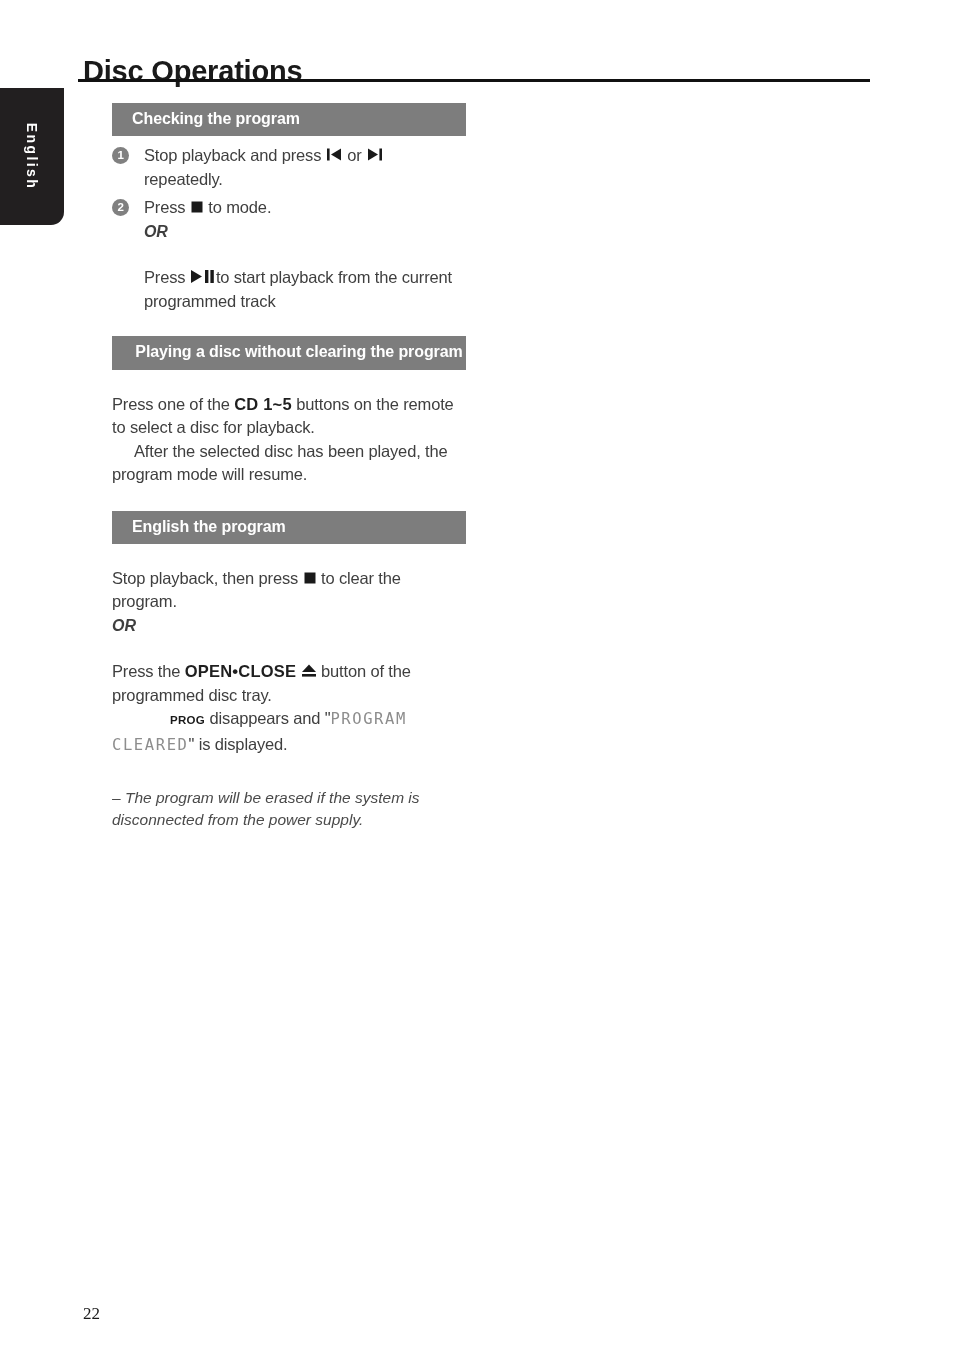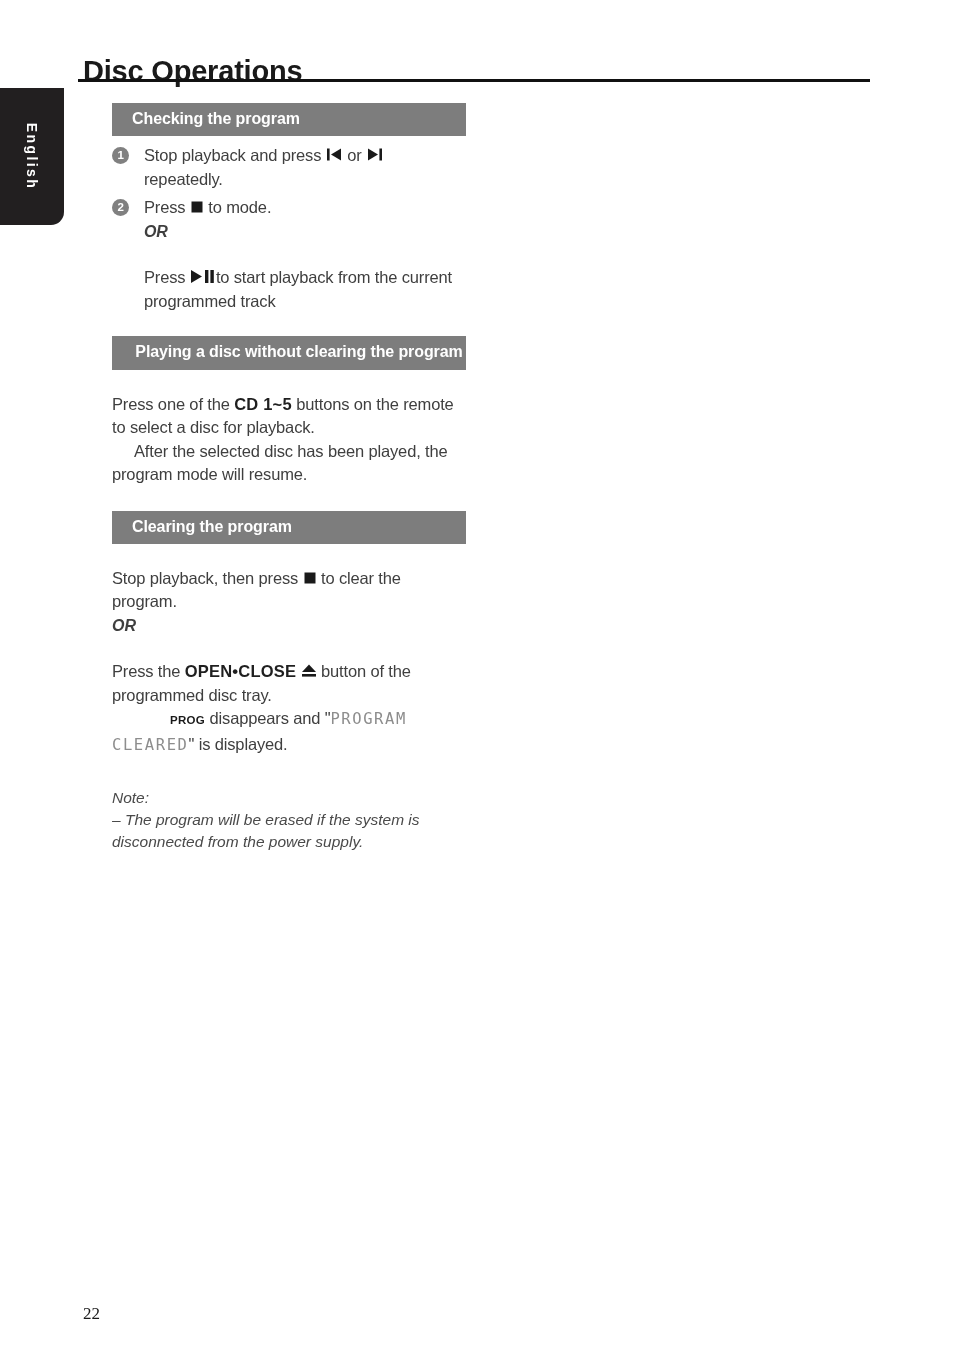--- a/index.html
+++ b/index.html
@@ -233,21 +233,21 @@
 
   <div class="section-bar" style="margin-top:23px;text-align:center;">Playing a disc without clearing the program</div>
 
   <div class="body-text para">
     <span>Press one of the</span>
     <b class="strong">CD 1~5</b>
     <span>buttons on the remote to select a disc for playback.</span>
   </div>
   <div class="body-text indent">After the selected disc has been played, the program mode will resume.</div>
 
-  <div class="section-bar" style="margin-top:24px;">Clearing the program</div>
+  <div class="section-bar" style="margin-top:24px;">English the program</div>
 
   <div class="body-text para">
     <span>Stop playback, then press</span>
     <span class="gl">
       <svg width="14" height="14" viewBox="0 0 14 14" aria-hidden="true">
         <rect x="1.5" y="1.5" width="11" height="11" fill="#1a1a1a"></rect>
       </svg>
     </span>
     <span>to clear the program.</span>
   </div>
@@ -265,19 +265,18 @@
     </span>
     <span>button of the programmed disc tray.</span>
   </div>
 
   <div class="body-text indent para-tight">
     <span class="prog-badge">PROG</span>
     <span>disappears and "</span><span class="lcd">PROGRAM CLEARED</span><span>" is displayed.</span>
   </div>
 
   <div id="note-block">
-    <div>Note:</div>
     <div class="note-dash-line">–  The program will be erased if the system is disconnected from the power supply.</div>
   </div>
 
 </div>
 
 <div id="page-number">22</div>
 
 </body></html>

